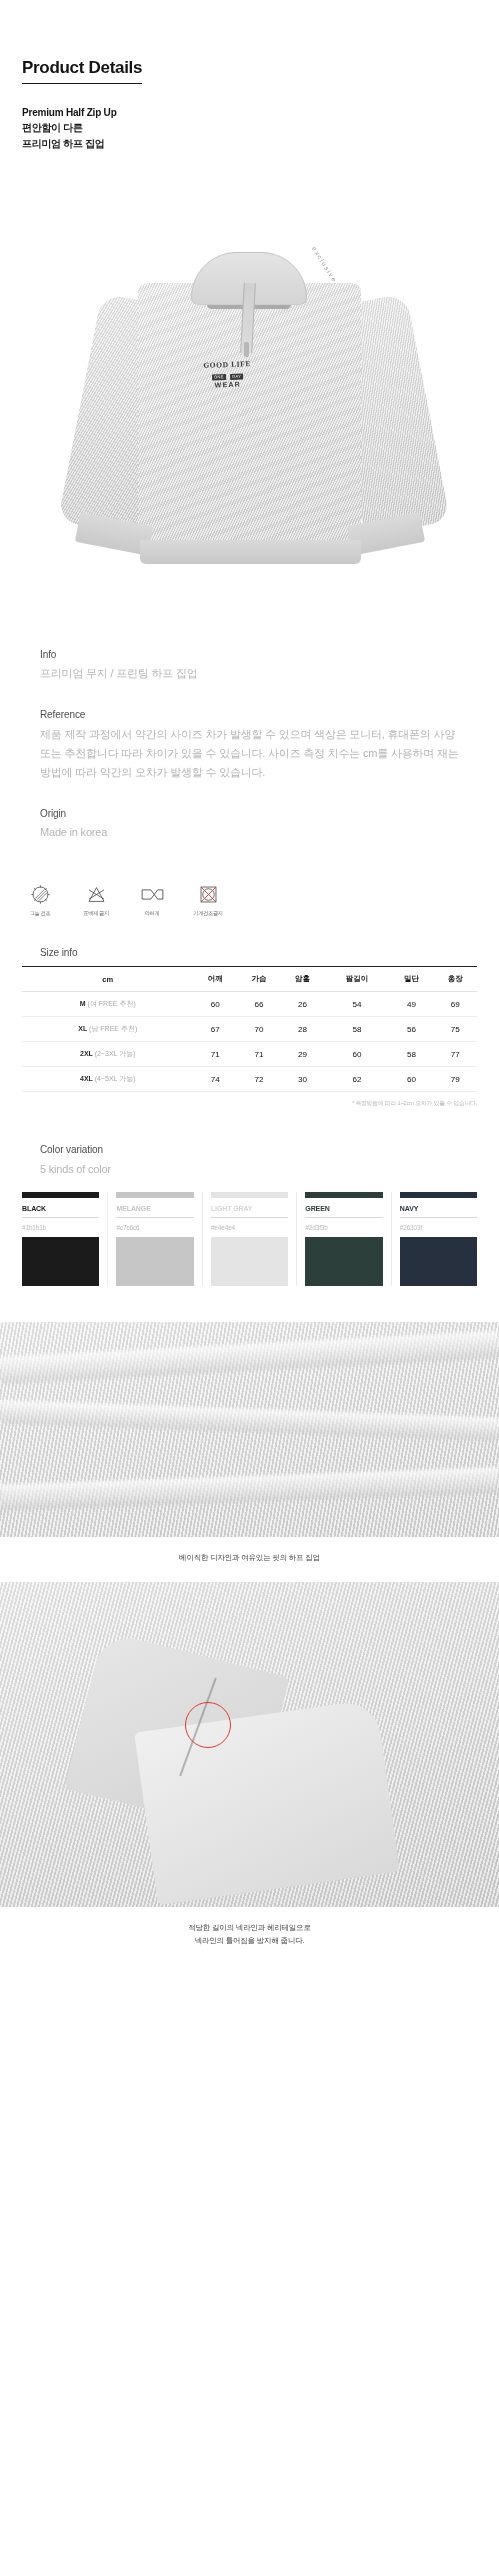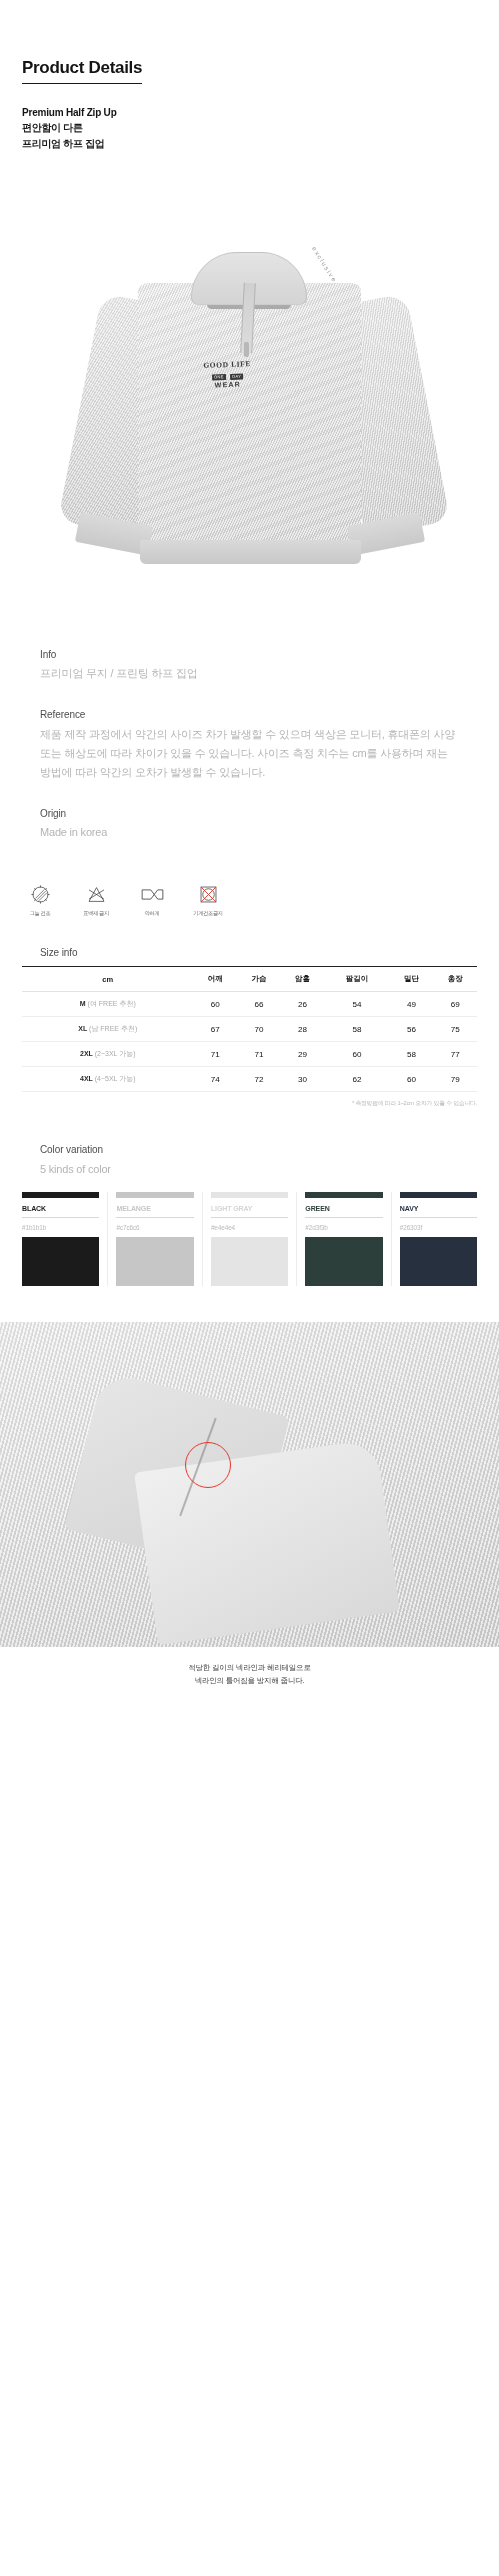--- a/index.html
+++ b/index.html
@@ -347,21 +347,21 @@
 
   <div class="section">
     <div class="sec-title">Info</div>
     <div class="sec-body">프리미엄 무지 / 프린팅 하프 집업</div>
   </div>
 
   <div class="gap-sm"></div>
 
   <div class="section">
     <div class="sec-title">Reference</div>
-    <div class="sec-body">제품 제작 과정에서 약간의 사이즈 차가 발생할 수 있으며 색상은 모니터, 휴대폰의 사양 또는 해상도에 따라 차이가 있을 수 있습니다. 사이즈 측정 치수는 cm를 사용하며 재는 방법에 따라 약간의 오차가 발생할 수 있습니다.</div>
+    <div class="sec-body">제품 제작 과정에서 약간의 사이즈 차가 발생할 수 있으며 색상은 모니터, 휴대폰의 사양 또는 추천합니다 따라 차이가 있을 수 있습니다. 사이즈 측정 치수는 cm를 사용하며 재는 방법에 따라 약간의 오차가 발생할 수 있습니다.</div>
   </div>
 
   <div class="gap-sm"></div>
 
   <div class="section">
     <div class="sec-title">Origin</div>
     <div class="sec-body">Made in korea</div>
   </div>
 
   <div class="gap-sm"></div>
@@ -517,20 +517,28 @@
     <div class="color-card">
       <div class="color-bar" style="background: rgb(38, 48, 63);"></div>
       <div class="color-name" style="color: rgb(38, 48, 63);">NAVY</div>
       <div class="color-hex">#26303f</div>
       <div class="color-swatch" style="background: rgb(38, 48, 63);"></div>
     </div>
   </div>
 
   <div class="gap-lg"></div>
 
+  <div class="photo-block">
+    <div class="fabric-photo">
+      <div class="fold f1"></div>
+      <div class="fold f2"></div>
+      <div class="fold f3"></div>
+    </div>
+    <div class="caption">베이직한 디자인과 여유있는 핏의 하프 집업</div>
+  </div>
 
   <div class="photo-block">
     <div class="collar-photo">
       <div class="flap2"></div>
       <div class="flap"></div>
       <div class="zip-line"></div>
       <div class="highlight-circle"></div>
     </div>
     <div class="caption">
       <span>적당한 길이의 넥라인과 헤리테일으로</span><br>

